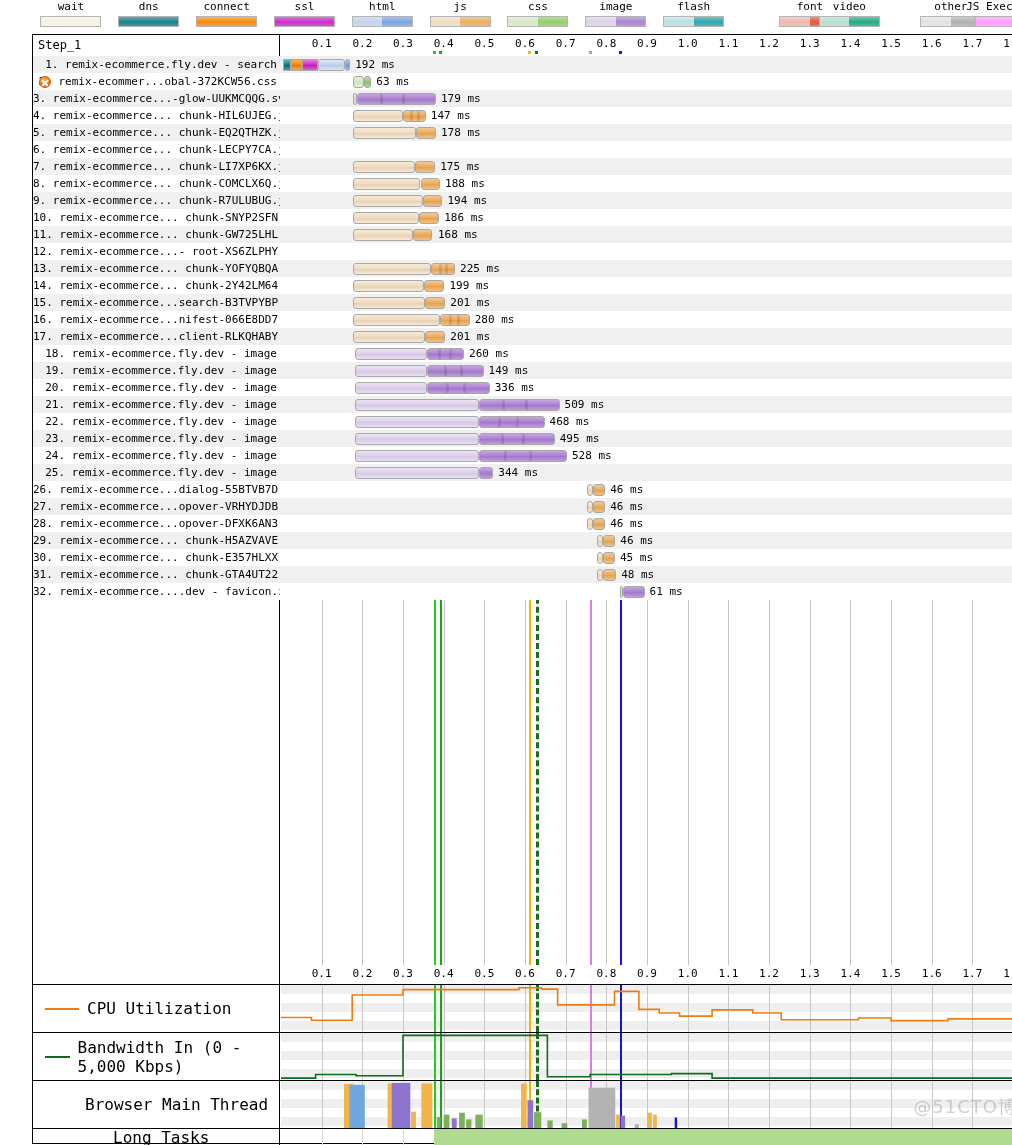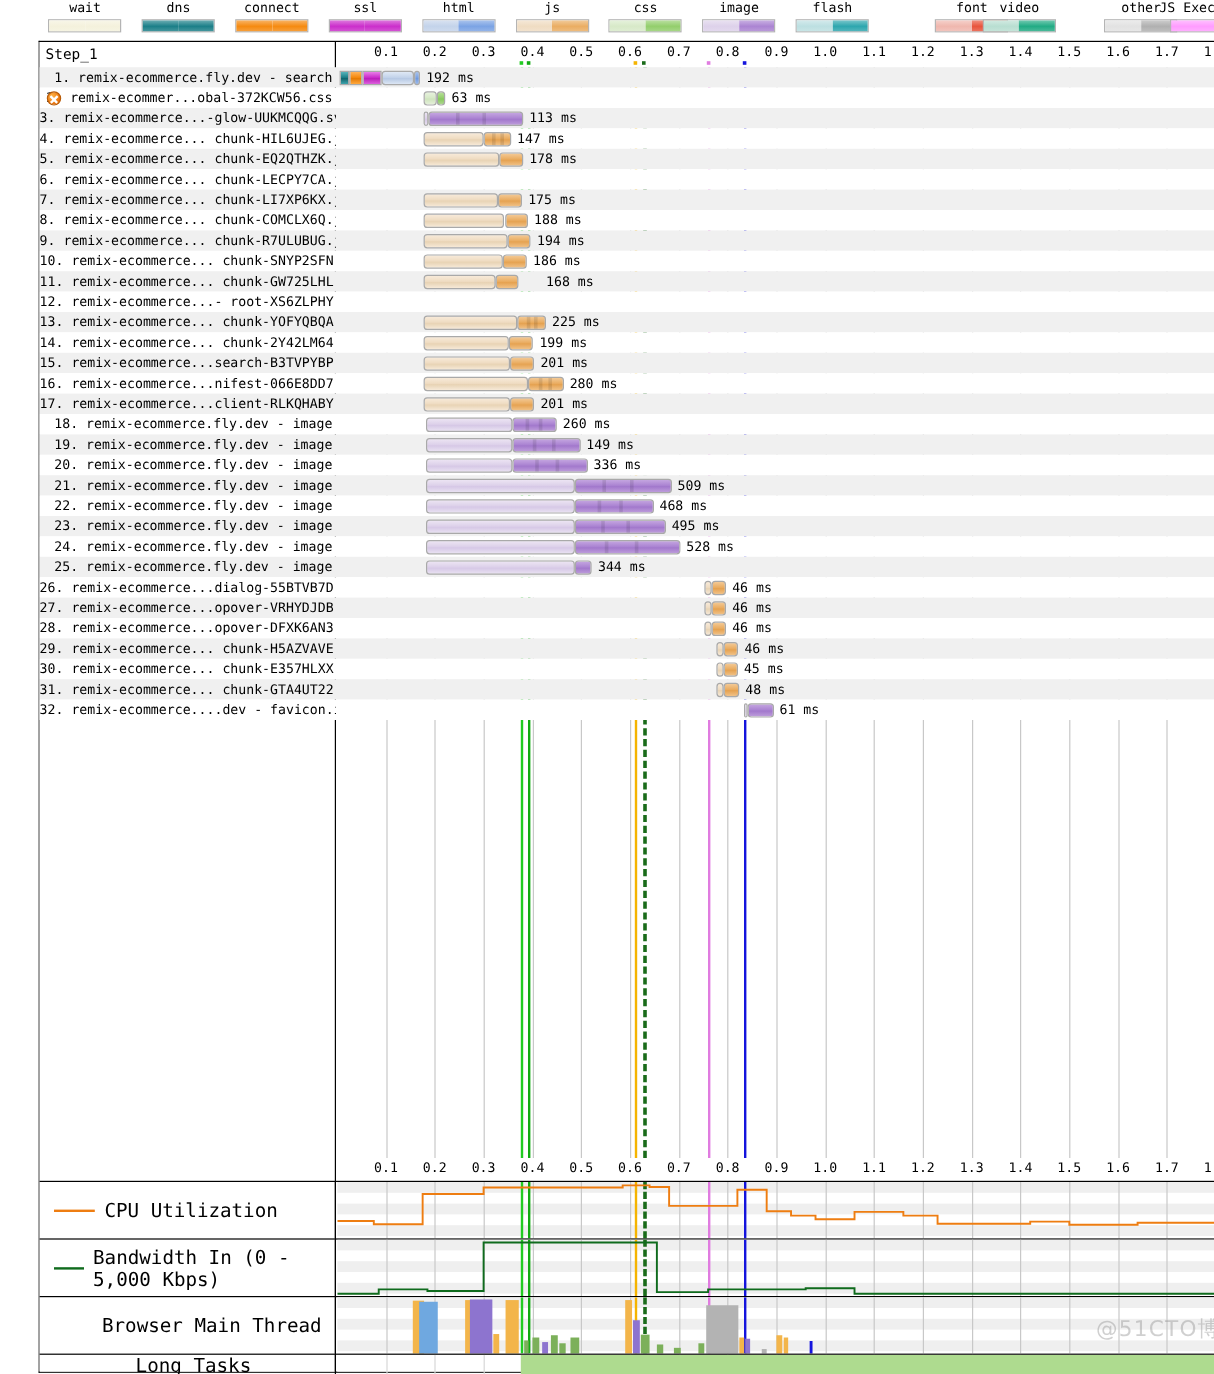--- a/index.html
+++ b/index.html
@@ -406,21 +406,21 @@
         </div>
       </div>
       <div class="wf-row odd" style="top: 55px;">
         <div class="wf-name">3. remix-ecommerce...-glow-UUKMCQQG.svg</div>
         <div class="wf-track">
           <div class="seg g-img-w" style="left: 71.5821px; width: 4.06716px;"></div>
           <div class="seg g-img-d" style="left: 75.6493px; width: 79.3097px;">
             <div style="position: absolute; top: 0px; bottom: 0px; left: 22px; width: 3px; background: rgba(0, 0, 0, 0.1);"></div>
             <div style="position: absolute; top: 0px; bottom: 0px; left: 44px; width: 3px; background: rgba(0, 0, 0, 0.1);"></div>
           </div>
-          <div class="lbl" style="left: 159.959px;">113 ms</div>
+          <div class="lbl" style="left: 159.959px;">179 ms</div>
         </div>
       </div>
       <div class="wf-row even" style="top: 72px;">
         <div class="wf-name">4. remix-ecommerce... chunk-HIL6UJEG.js</div>
         <div class="wf-track">
           <div class="seg g-js-w" style="left: 71.5821px; width: 50.0261px;"></div>
           <div class="seg g-js-d" style="left: 121.608px; width: 23.1828px;">
             <div style="position: absolute; top: 0px; bottom: 0px; left: 6px; width: 3px; background: rgba(0, 0, 0, 0.1);"></div>
             <div style="position: absolute; top: 0px; bottom: 0px; left: 13px; width: 3px; background: rgba(0, 0, 0, 0.1);"></div>
           </div>
@@ -468,21 +468,21 @@
           <div class="seg g-js-w" style="left: 71.5821px; width: 66.7015px;"></div>
           <div class="seg g-js-d" style="left: 138.284px; width: 19.9291px;"></div>
           <div class="lbl" style="left: 163.213px;">186 ms</div>
         </div>
       </div>
       <div class="wf-row odd" style="top: 191px;">
         <div class="wf-name">11. remix-ecommerce... chunk-GW725LHL.js</div>
         <div class="wf-track">
           <div class="seg g-js-w" style="left: 71.5821px; width: 60.6007px;"></div>
           <div class="seg g-js-d" style="left: 132.183px; width: 18.709px;"></div>
-          <div class="lbl" style="left: 174px;">168 ms</div>
+          <div class="lbl" style="left: 157px;">168 ms</div>
         </div>
       </div>
       <div class="wf-row even" style="top: 208px;">
         <div class="wf-name">12. remix-ecommerce...- root-XS6ZLPHY.js</div>
       </div>
       <div class="wf-row odd" style="top: 225px;">
         <div class="wf-name">13. remix-ecommerce... chunk-YOFYQBQA.js</div>
         <div class="wf-track">
           <div class="seg g-js-w" style="left: 71.5821px; width: 78.903px;"></div>
           <div class="seg g-js-d" style="left: 150.485px; width: 23.5896px;">

